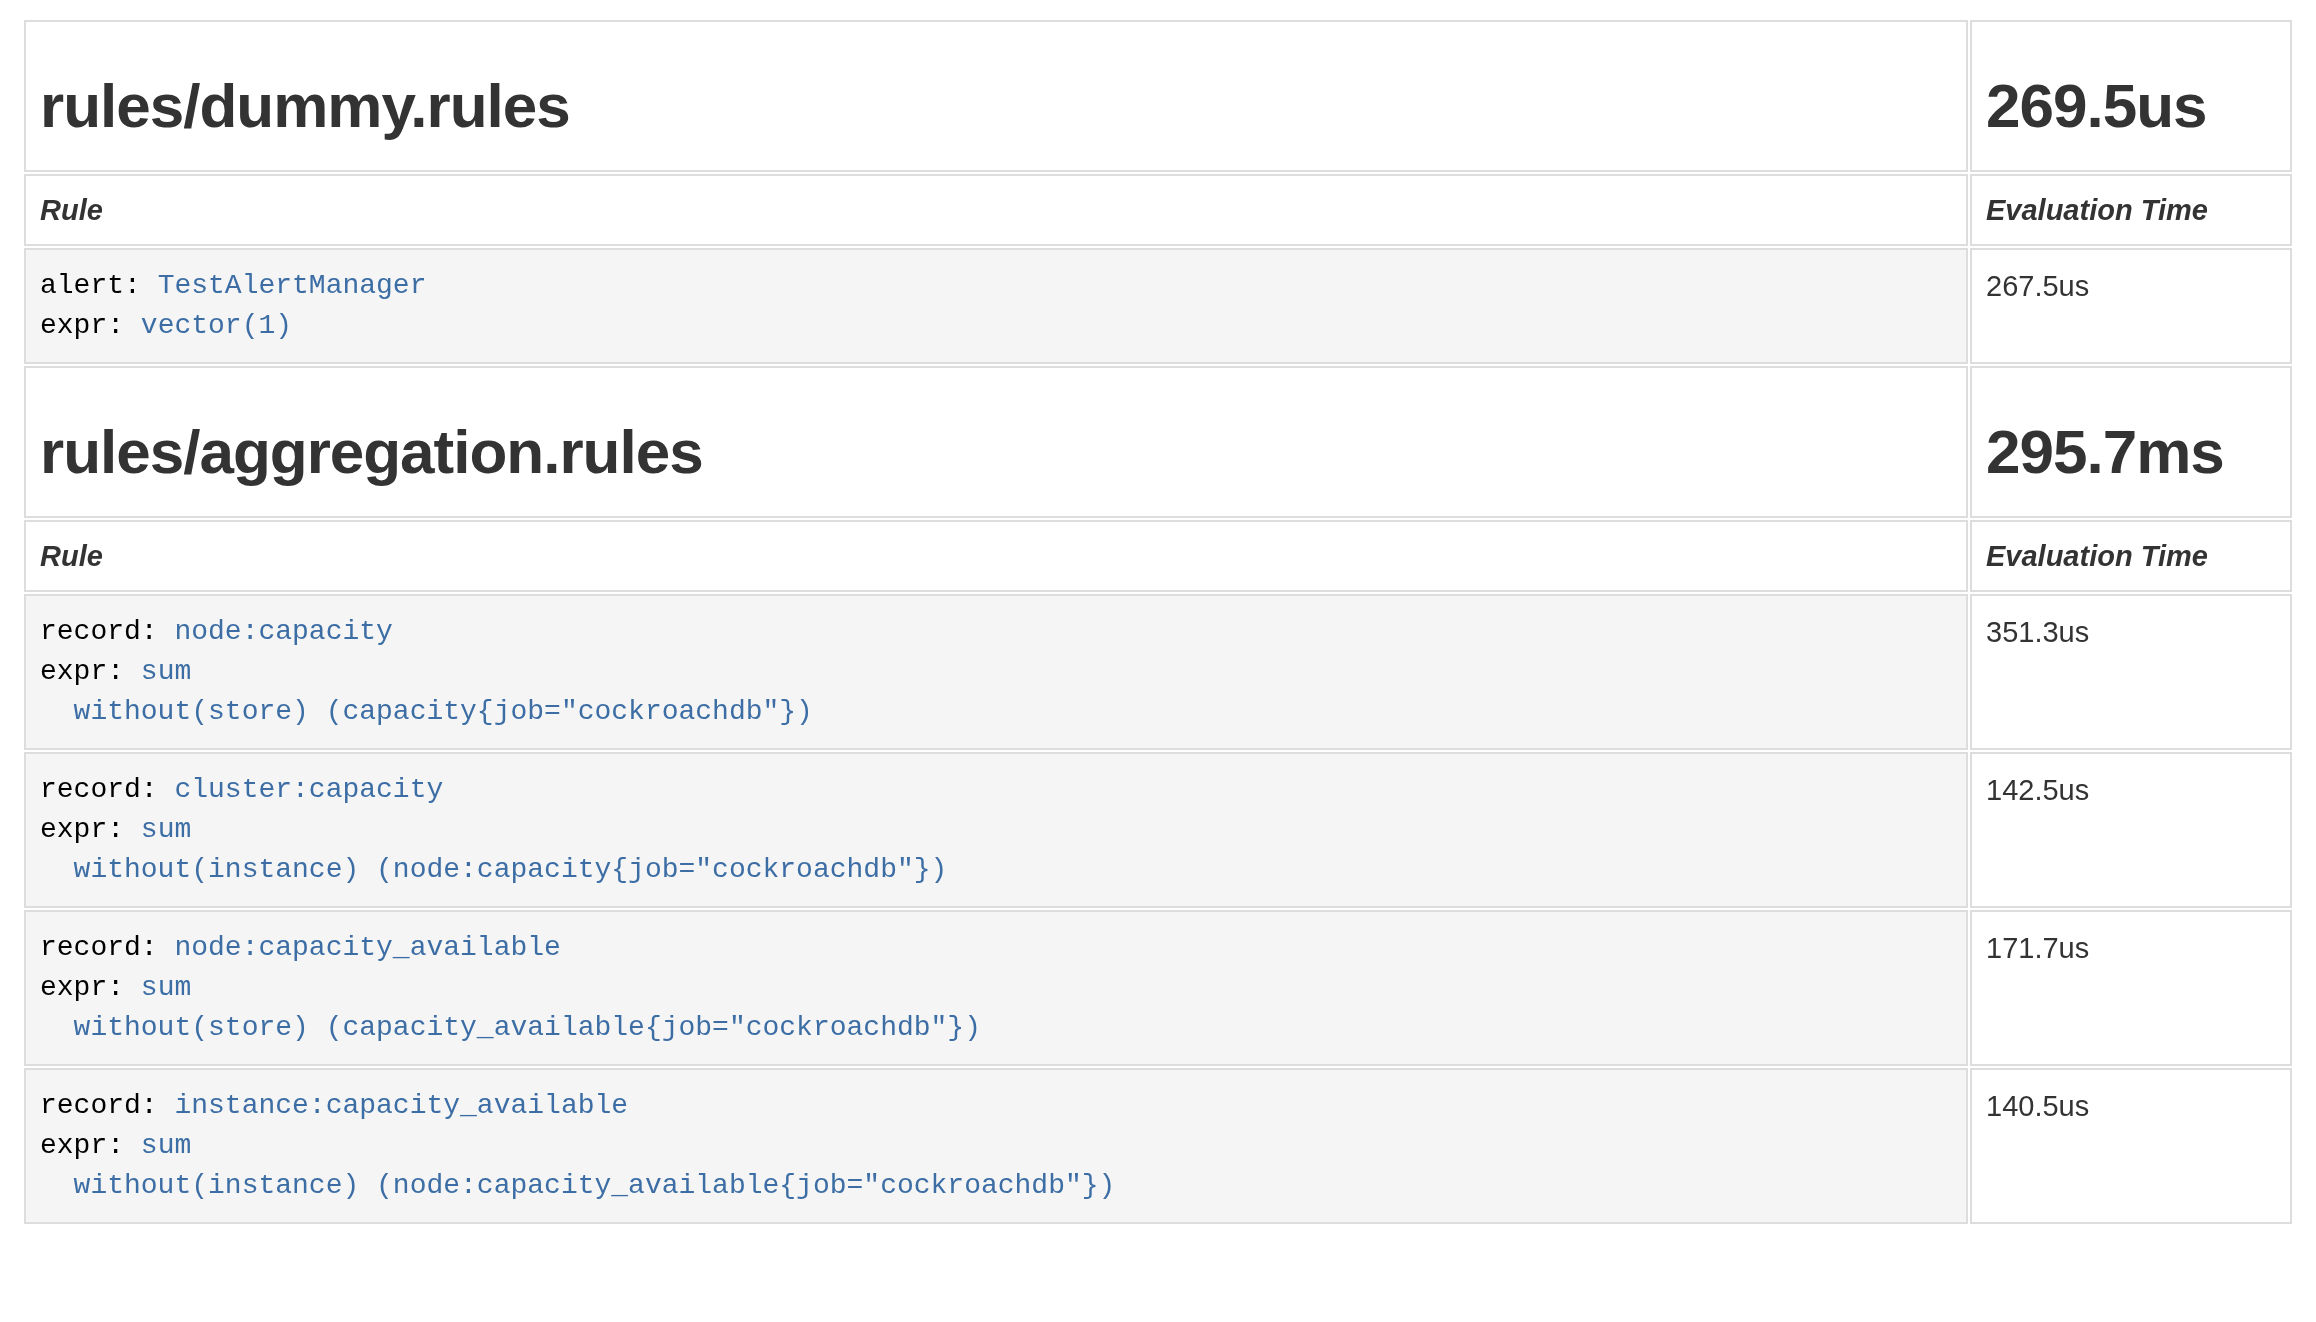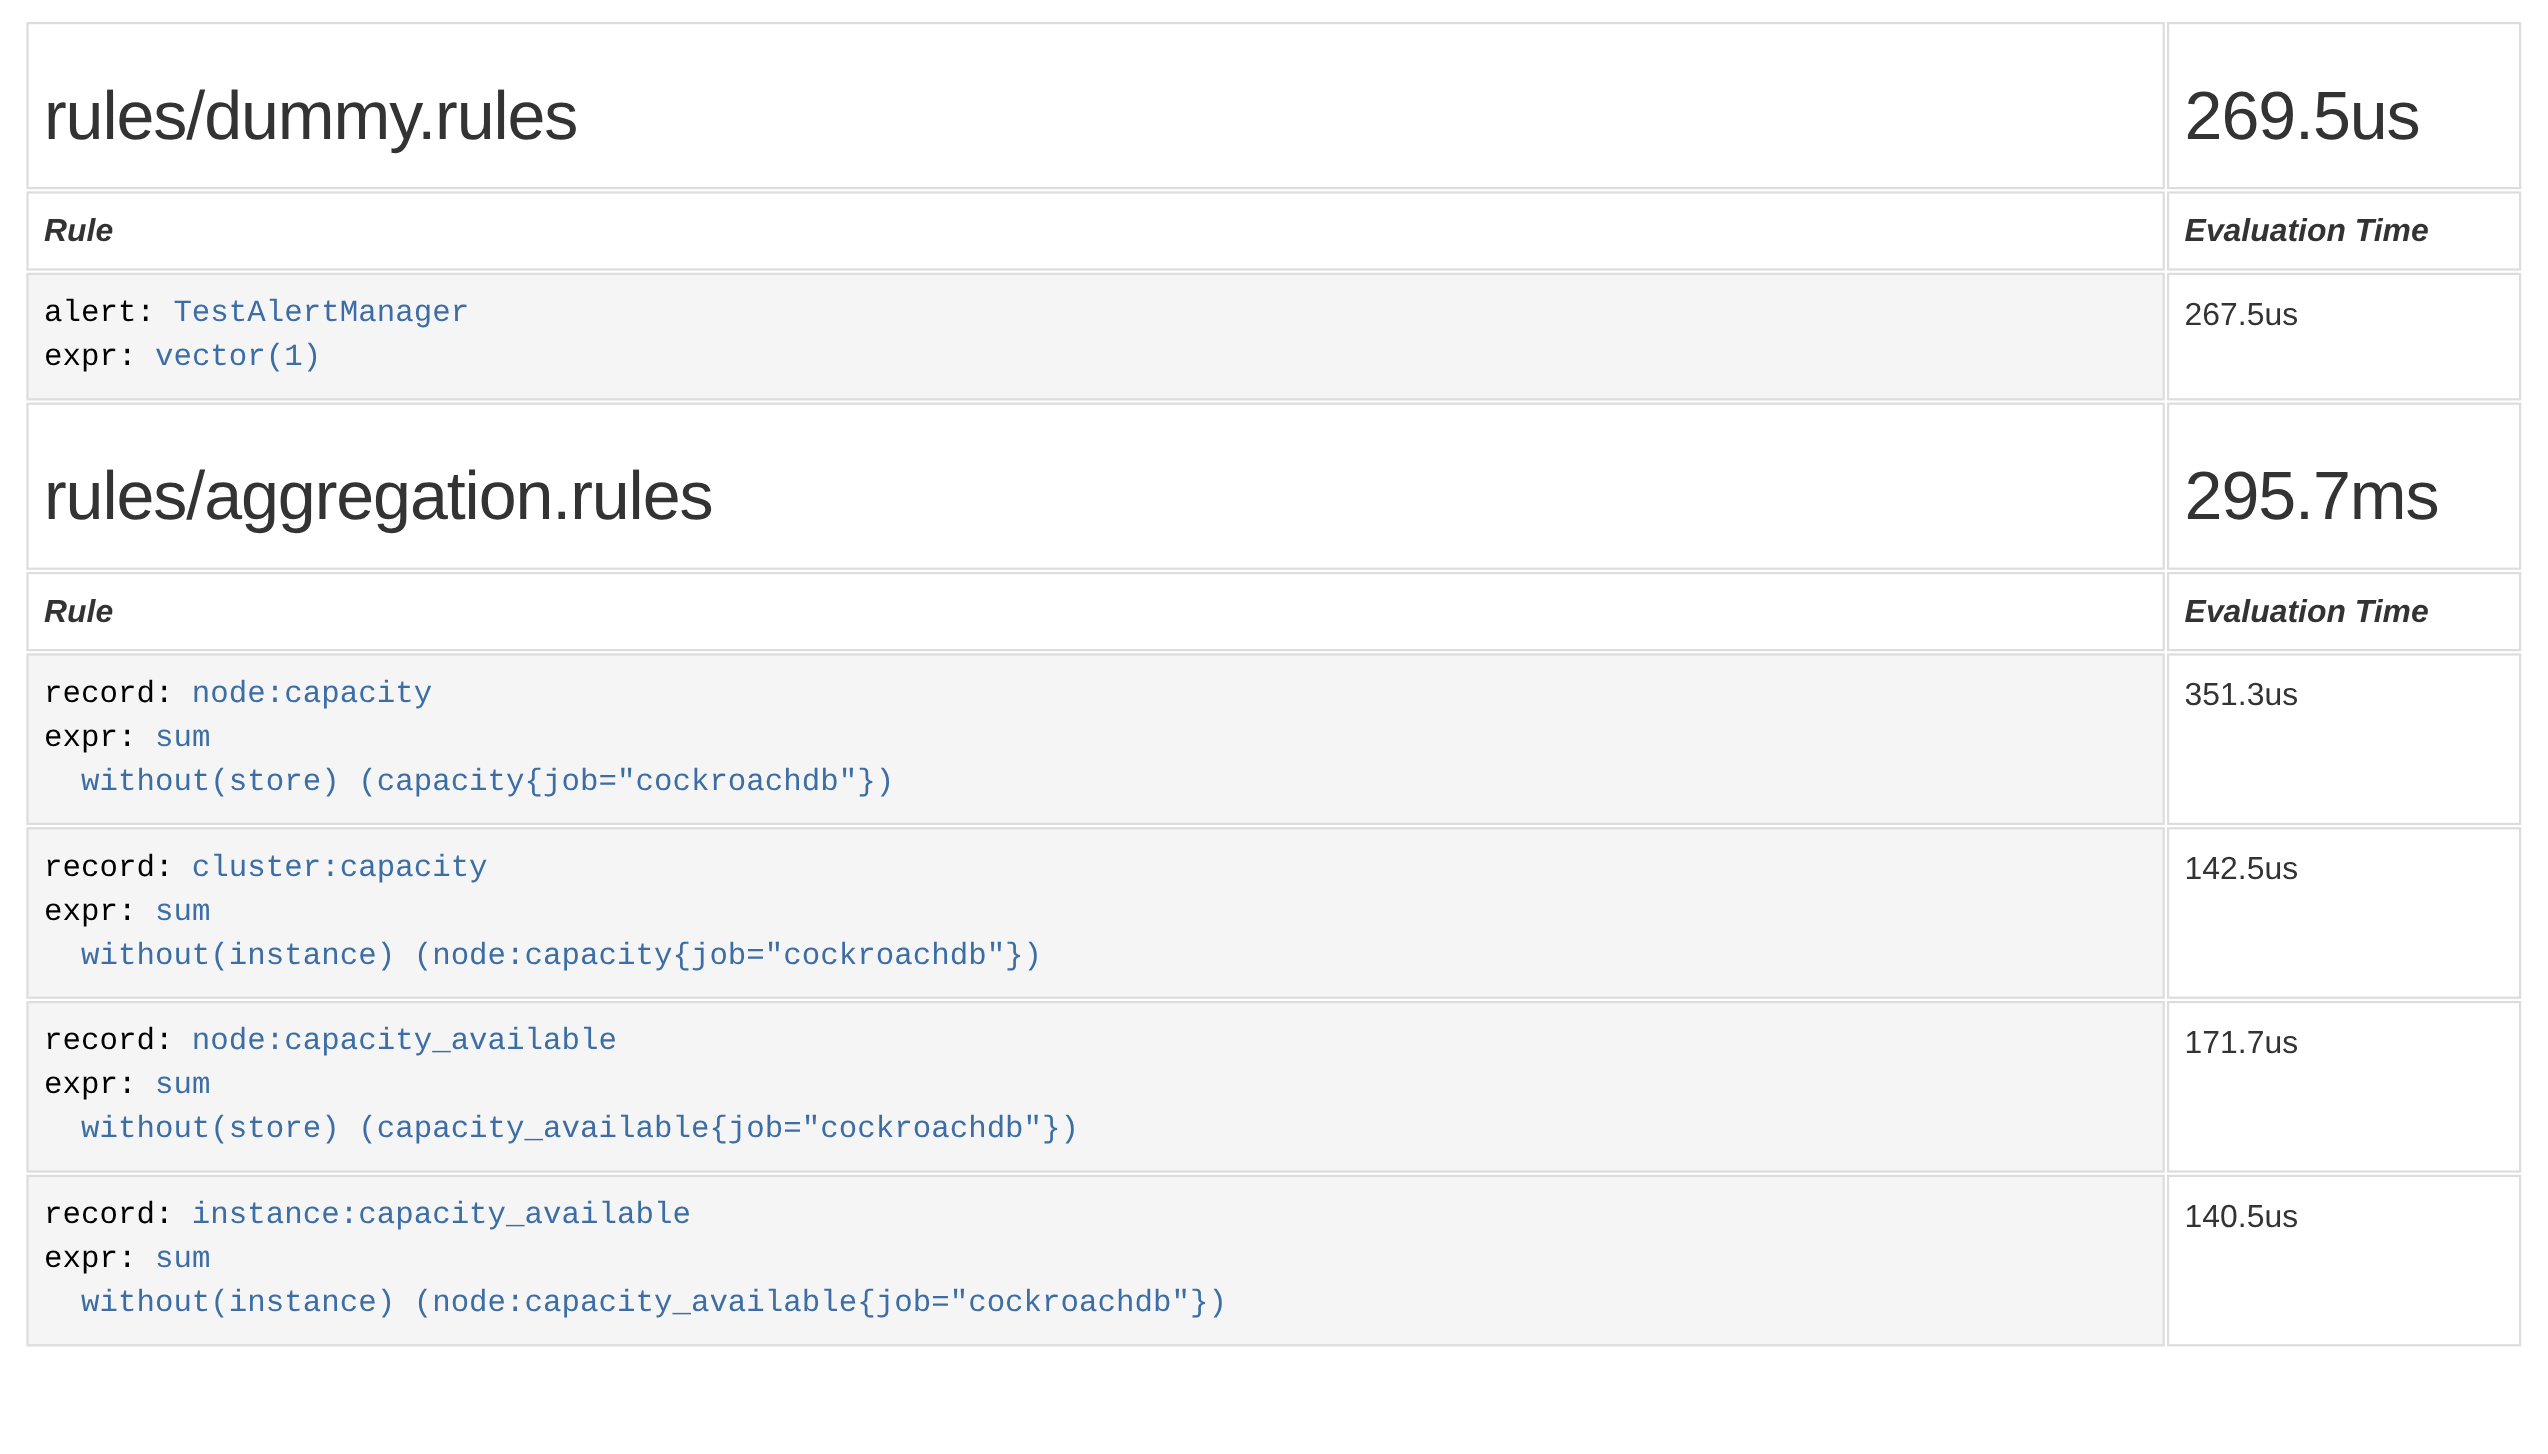--- a/index.html
+++ b/index.html
@@ -39,21 +39,21 @@
     border: 2px solid var(--border);
     vertical-align: top;
     padding: 14px;
     overflow: hidden;
   }
   tr.rule-row td.rule-cell { background: var(--row-bg); padding: 16px 14px; }
   tr.rule-row td.time-cell { background: #ffffff; padding: 16px 14px; }
   h2.group-heading {
     font-size: 62px;
     line-height: 1.1;
-    font-weight: normal;
+    font-weight: bold;
     color: var(--text-dark);
     margin: 36px 0 16px 0;
     letter-spacing: -1px;
     white-space: nowrap;
   }
   .col-header {
     font-size: 29px;
     line-height: 40px;
     font-weight: bold;
     color: var(--text-dark);

